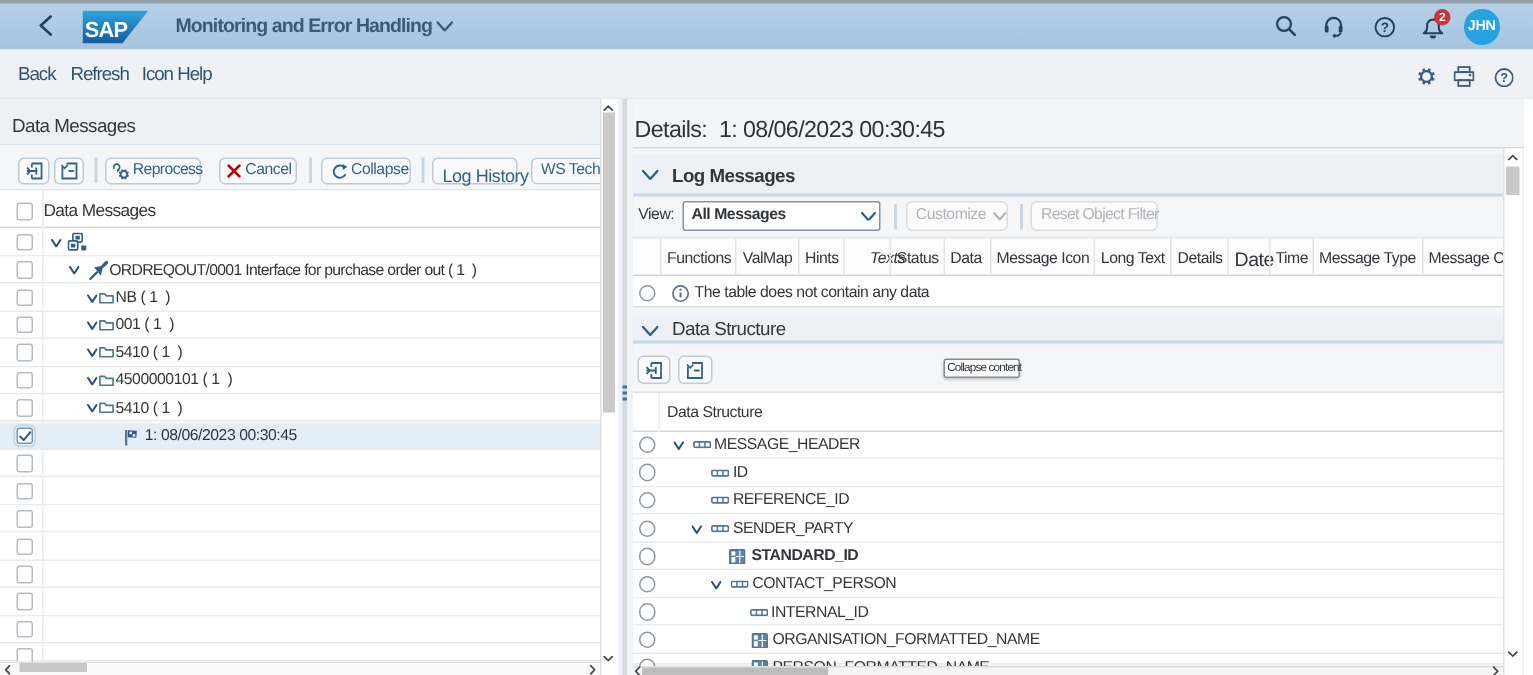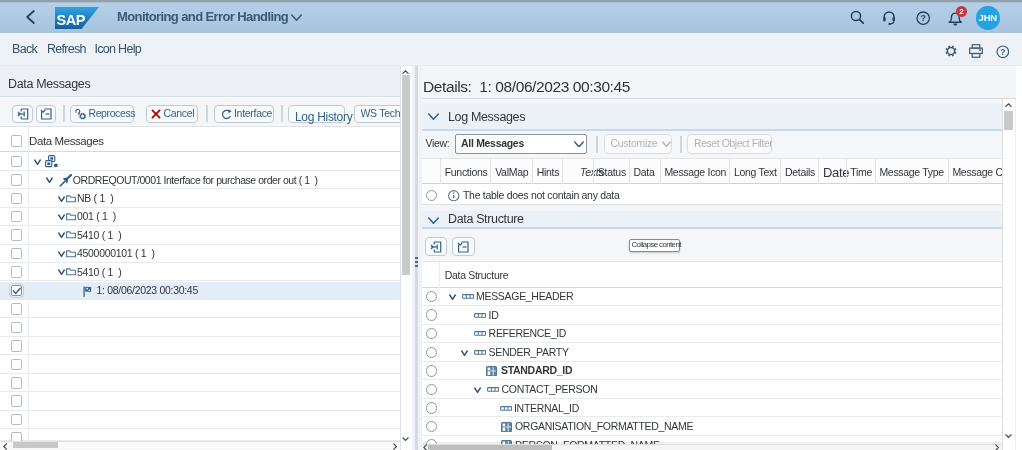--- a/index.html
+++ b/index.html
@@ -102,21 +102,21 @@
       <line x1="1.4" y1="1.4" x2="8.6" y2="8.6" stroke="#bb0000" stroke-width="1.8" stroke-linecap="round"></line>
       <line x1="8.6" y1="1.4" x2="1.4" y2="8.6" stroke="#bb0000" stroke-width="1.8" stroke-linecap="round"></line>
     </svg>
 <div style="position:absolute;left:163.5px;top:107.2px;font-size:10.5px;color:#31628c;font-weight:400;letter-spacing:-0.3px;white-space:nowrap;line-height:13.1px;">Cancel</div>
 <div class="sep" style="left:205.5px;top:105px;height:17px"></div>
 <div class="btn" style="left:213.7px;top:104.5px;width:60.7px;height:18.5px"></div>
 <svg style="position:absolute;left:219.5px;top:108.5px" width="12" height="11" viewBox="0 0 12 11">
       <path d="M9.3,2.3 A4.1,4.1 0 1 0 10.1,7.5" fill="none" stroke="#31628c" stroke-width="1.3" stroke-linecap="round"></path>
       <polygon points="8.2,0.3 11.6,2.2 8.6,4.3" fill="#31628c"></polygon>
     </svg>
-<div style="position:absolute;left:234px;top:107.2px;font-size:10.5px;color:#31628c;font-weight:400;letter-spacing:-0.3px;white-space:nowrap;line-height:13.1px;">Interface</div>
+<div style="position:absolute;left:234px;top:107.2px;font-size:10.5px;color:#31628c;font-weight:400;letter-spacing:-0.3px;white-space:nowrap;line-height:13.1px;">Collapse</div>
 <div class="sep" style="left:281px;top:105px;height:17px"></div>
 <div class="btn" style="left:288px;top:104.5px;width:56.5px;height:18.5px"></div>
 <div style="position:absolute;left:295px;top:111px;font-size:12px;color:#31628c;font-weight:400;letter-spacing:-0.3px;white-space:nowrap;line-height:13.1px;">Log History</div>
 <div style="position:absolute;left:353.6px;top:104.5px;width:46px;height:18.5px;overflow:hidden">
       <div style="position:absolute;left:0;top:0;width:60px;height:18.5px;border:1px solid #bfcad4;border-radius:4px;background:#f9fafb"></div>
     </div>
 <div style="position:absolute;left:360.5px;top:107.2px;font-size:10.5px;color:#31628c;font-weight:400;letter-spacing:-0.3px;white-space:nowrap;line-height:13.1px;max-width:46px;overflow:hidden">WS Techni</div>
 <div style="position:absolute;left:0;top:127px;width:399.5px;height:25.4px;background:#fff;border-bottom:1px solid #d5d9dc"></div>
 <div style="position:absolute;left:10.5px;top:135.2px;width:11.5px;height:11.5px;border:1px solid #b4bcc4;border-radius:2px;background:#fff"></div>
 <div style="position:absolute;left:29px;top:133.8px;font-size:11.5px;color:#32363a;font-weight:400;letter-spacing:-0.4px;white-space:nowrap;line-height:14.4px;">Data Messages</div>
@@ -241,21 +241,21 @@
 <div style="position:absolute;left:415.2px;top:260.6px;width:2.8px;height:2.2px;background:#3f6e9c"></div>
 <div style="position:absolute;left:415.2px;top:264.7px;width:2.8px;height:2.2px;background:#3f6e9c"></div>
 <div style="position:absolute;left:421.5px;top:66px;width:600.5px;height:384px;background:#f3f5f9"></div>
 <div style="position:absolute;left:1016px;top:66px;width:6px;height:384px;background:#fff"></div>
 <div style="position:absolute;left:423px;top:77.3px;font-size:15.5px;color:#2f3237;font-weight:400;letter-spacing:-0.4px;white-space:nowrap;line-height:19.4px;">Details:&nbsp; 1: 08/06/2023 00:30:45</div>
 <div style="position:absolute;left:421.5px;top:97.5px;width:594.5px;height:1px;background:#d9d9d9"></div>
 <div style="position:absolute;left:421.5px;top:103px;width:580px;height:27.5px;background:#ecf1f7;border-bottom:2px solid #c7daec"></div>
 <svg style="position:absolute;left:428px;top:113px" width="11" height="7" viewBox="0 0 11 7">
       <polyline points="0.7,1 5.5,6.3 10.3,1" fill="none" stroke="#31628c" stroke-width="1.6" stroke-linecap="round" stroke-linejoin="round"></polyline>
     </svg>
-<div style="position:absolute;left:448px;top:110.0px;font-size:12.5px;color:#32363a;font-weight:400;letter-spacing:-0.35px;white-space:nowrap;line-height:15.6px;">Log Messages</div>
+<div style="position:absolute;left:448px;top:110.0px;font-size:12.5px;color:#32363a;font-weight:700;letter-spacing:-0.35px;white-space:nowrap;line-height:15.6px;">Log Messages</div>
 <div style="position:absolute;left:421.5px;top:132.5px;width:580px;height:25.5px;background:#f5f6f7"></div>
 <div style="position:absolute;left:425.5px;top:137.4px;font-size:10.5px;color:#32363a;font-weight:400;letter-spacing:-0.3px;white-space:nowrap;line-height:13.1px;">View:</div>
 <div style="position:absolute;left:454.5px;top:133.5px;width:132.5px;height:20px;background:#fff;border:1px solid #89919a;border-radius:2px"></div>
 <div style="position:absolute;left:461px;top:137.1px;font-size:10.5px;color:#32363a;font-weight:700;letter-spacing:-0.3px;white-space:nowrap;line-height:13.1px;">All Messages</div>
 <svg style="position:absolute;left:573.5px;top:140.5px" width="10" height="6.5" viewBox="0 0 10 6.5">
       <polyline points="0.7,1 5.0,5.8 9.3,1" fill="none" stroke="#31628c" stroke-width="1.5" stroke-linecap="round" stroke-linejoin="round"></polyline>
     </svg>
 <div class="sep" style="left:595.5px;top:136px;height:16.5px"></div>
 <div style="position:absolute;left:603.5px;top:133.5px;width:68px;height:20px;border:1px solid #d9dcdf;border-radius:4px;background:#fbfbfc"></div>
 <div style="position:absolute;left:610.5px;top:137.1px;font-size:10.5px;color:#b0b4b8;font-weight:400;letter-spacing:-0.3px;white-space:nowrap;line-height:13.1px;">Customize</div>

